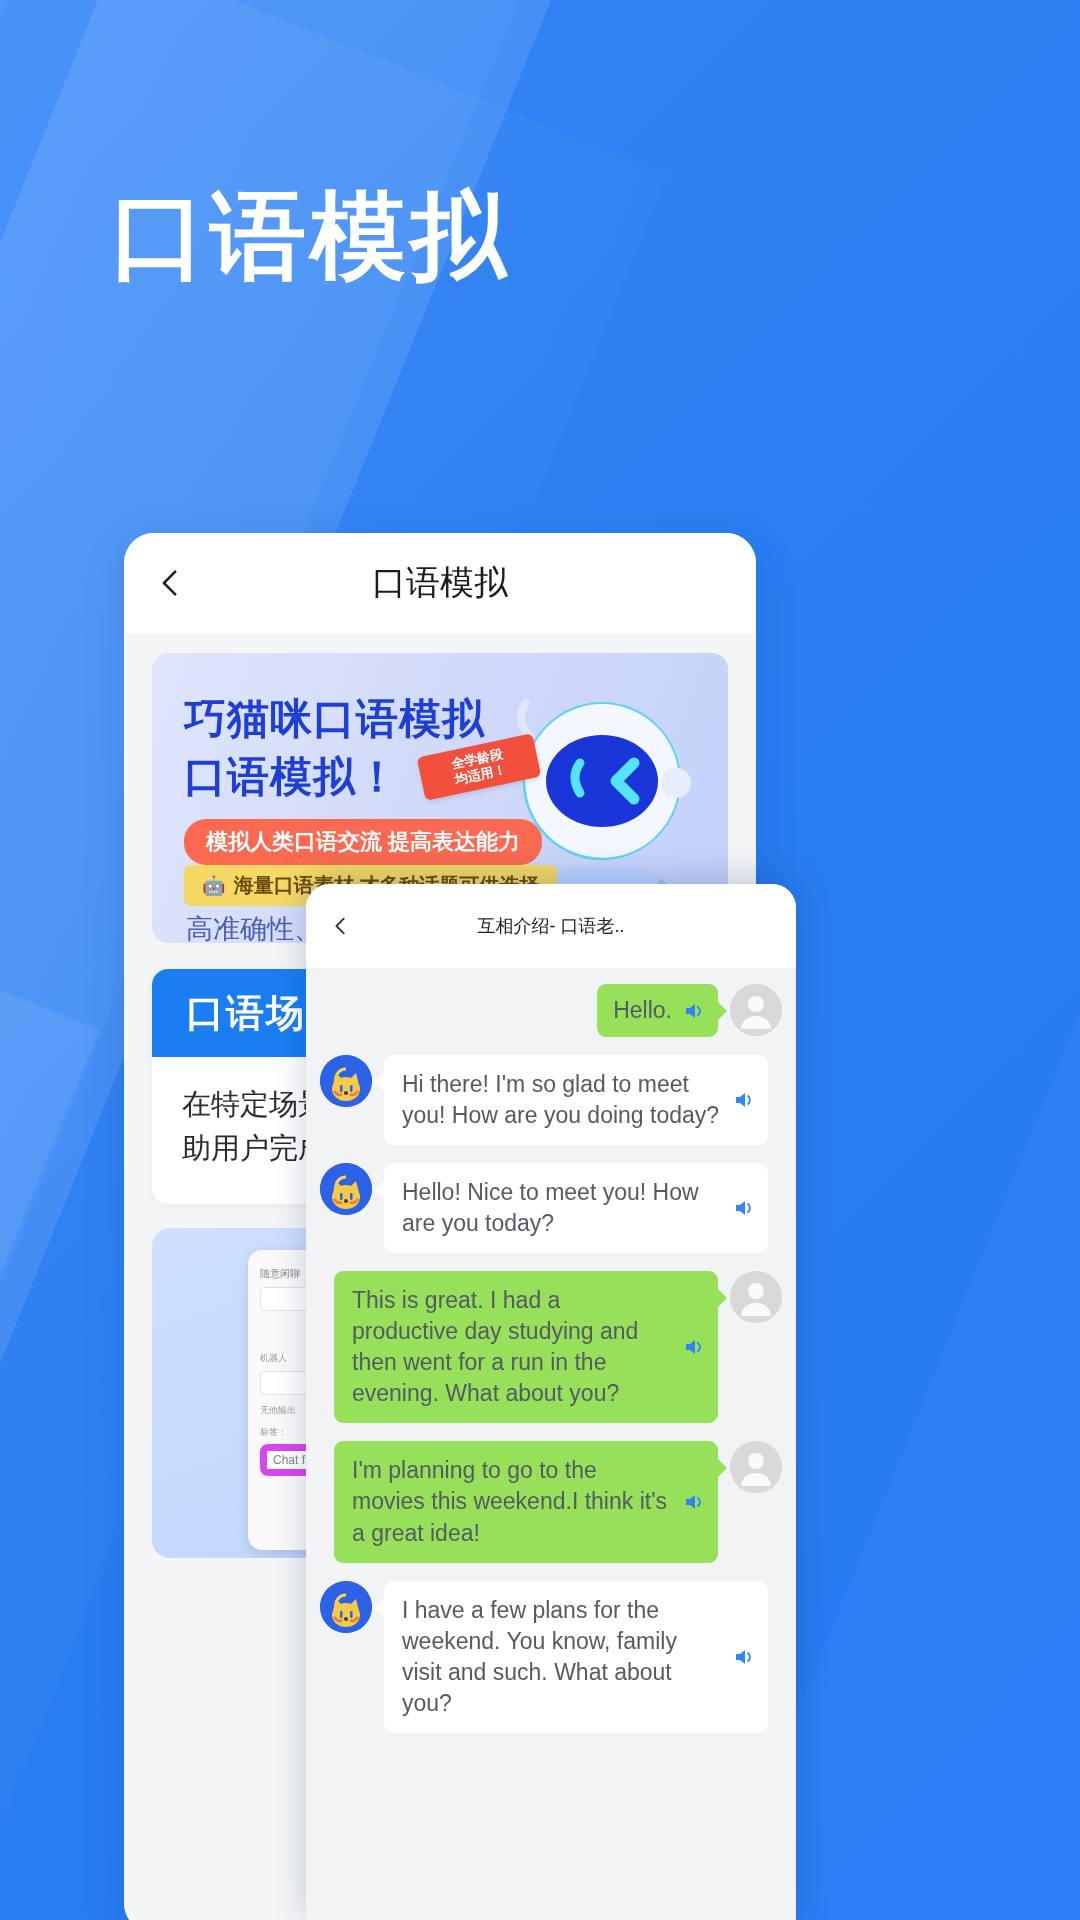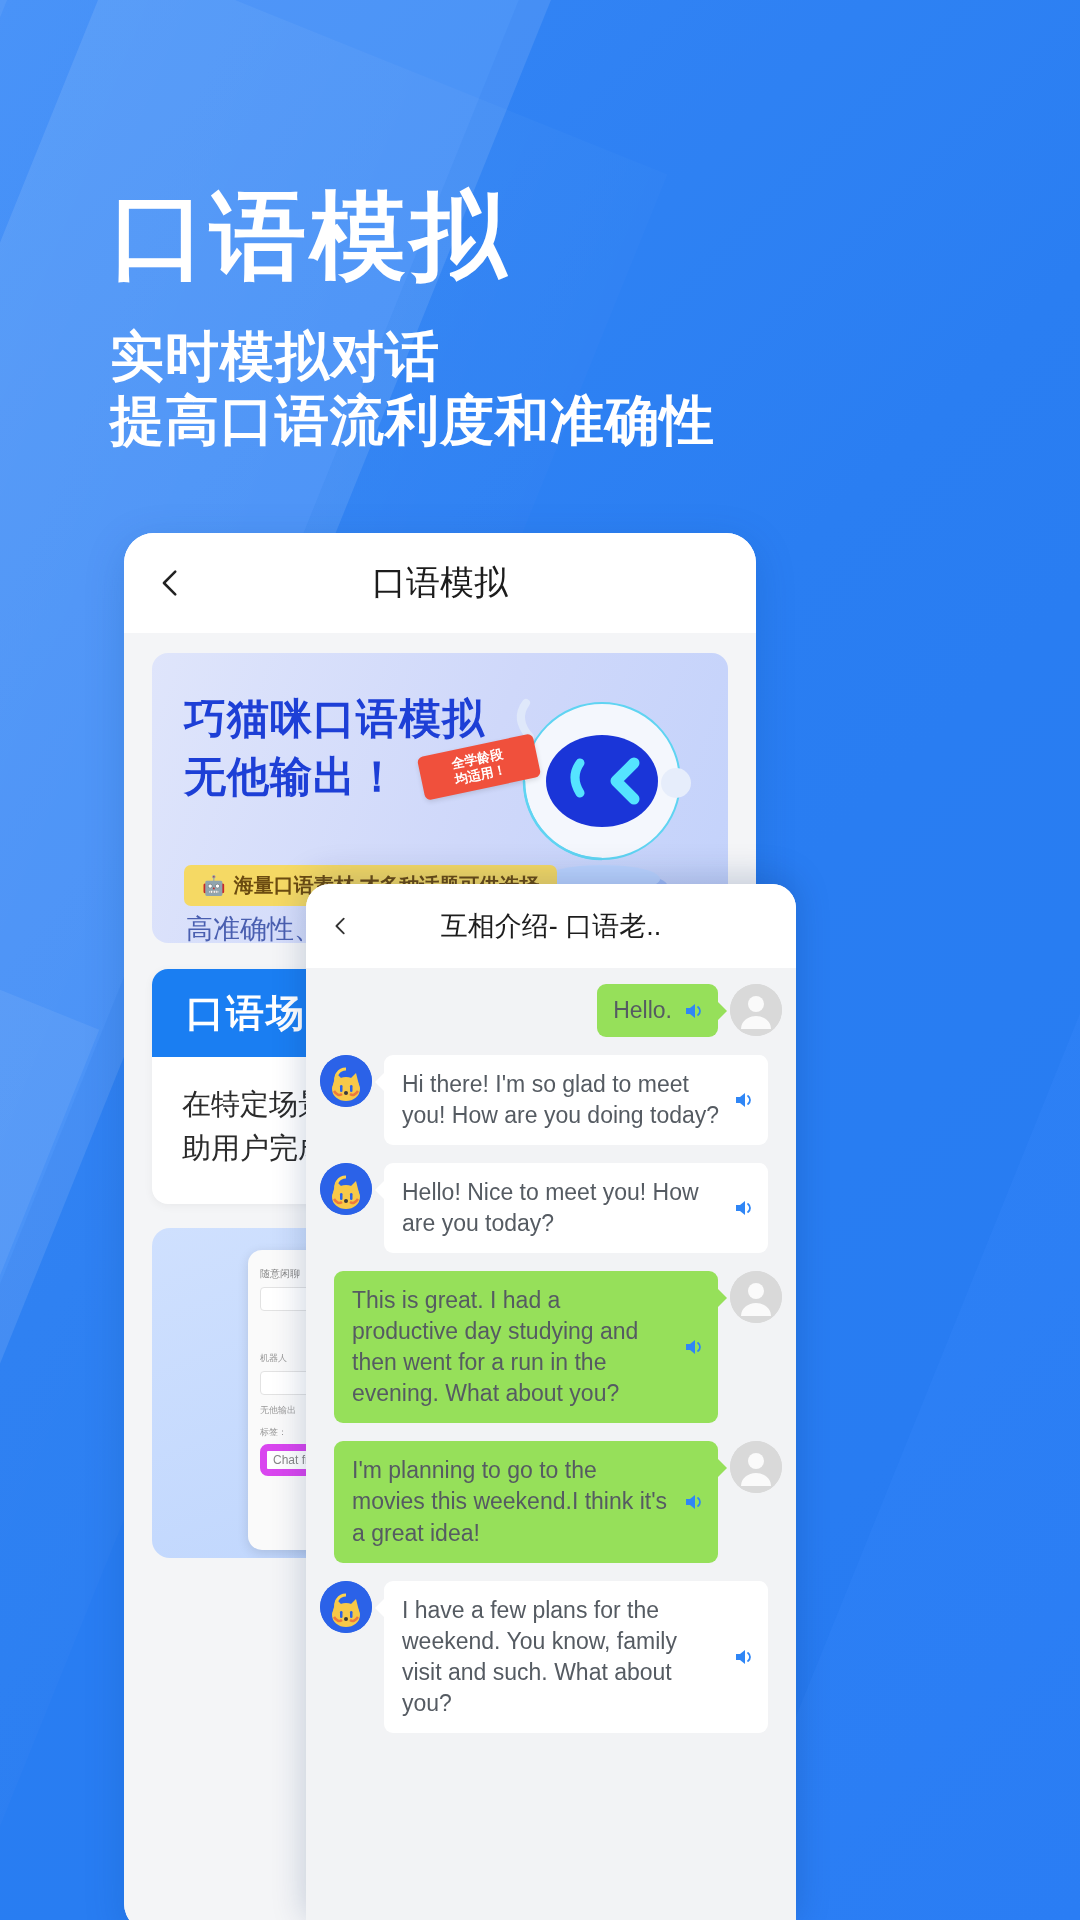--- a/index.html
+++ b/index.html
@@ -74,21 +74,21 @@
   .mini-inner .mlbl{margin-top:9px;font-size:9px;color:#999;}
   .mini-inner .mchip{display:inline-block;margin-top:5px;padding:2px 6px;border:7px solid #d946ef;
     border-radius:8px;font-size:12px;color:#888;background:#fff;}
   .mini-inner .micon{width:24px;height:24px;border-radius:50%;background:#f0b93a;margin:8px auto 0;}
 
   
   .chat{position:absolute;left:306px;top:884px;width:490px;height:1040px;background:#fff;
     border-radius:24px 24px 0 0;box-shadow:0 -6px 34px rgba(10,40,100,.22);overflow:hidden;z-index:9;}
   .chat-head{height:84px;display:flex;align-items:center;position:relative;background:#fff;}
   .chat-back{position:absolute;left:24px;width:22px;height:22px;}
-  .chat-title{width:100%;text-align:center;font-size:27px;color:#1d1d1d;font-weight:500;}
+  .chat-title{width:100%;text-align:center;font-size:18px;color:#1d1d1d;font-weight:500;}
   .chat-body{background:#f2f3f5;height:956px;padding:16px 14px 0;box-sizing:border-box;overflow:hidden;}
 
   .msg{display:flex;margin-bottom:18px;align-items:flex-start;}
   .msg.left{justify-content:flex-start;}
   .msg.right{justify-content:flex-end;}
   .av{width:52px;height:52px;border-radius:50%;flex:0 0 52px;}
   .av.bot{background:#2b62e8;position:relative;overflow:hidden;}
   .av.user{background:#d8d8d8;position:relative;overflow:hidden;}
   .bub{position:relative;max-width:320px;padding:14px 46px 14px 18px;font-size:23px;line-height:1.35;
     color:#555b62;word-wrap:break-word;}
@@ -107,24 +107,20 @@
 <div id="bg">
   <div class="band3"></div>
   <div class="band1"></div>
   <div class="dark1"></div>
   <div class="band2"></div>
   <div class="band4"></div>
 </div>
 
 <div class="headline">
   <div class="h-title">口语模拟</div>
-  <div class="h-sub">
-    <div>实时模拟对话</div>
-    <div>提高口语流利度和准确性</div>
-  </div>
 </div>
 
 <div class="phone">
   <div class="phone-head">
     <span>
       <svg class="back-chev" viewBox="0 0 24 24" fill="none" stroke="#222" stroke-width="1.8" stroke-linecap="round" stroke-linejoin="round">
           <polyline points="15 4 7 12 15 20"></polyline>
         </svg>
     </span>
     <div class="phone-title">口语模拟</div>
@@ -140,25 +136,26 @@
         <circle cx="118" cy="110" r="78" fill="none" stroke="#5fd4f2" stroke-width="2"></circle>
         <path d="M60 78 A78 78 0 0 1 176 78 L176 134 A78 78 0 0 1 60 134 Z" fill="#ecf1fb" opacity="0"></path>
         <ellipse cx="118" cy="110" rx="56" ry="46" fill="#1a35d8"></ellipse>
         <path d="M96 92 q-10 14 0 30" stroke="#55e4ff" stroke-width="9" fill="none" stroke-linecap="round"></path>
         <path d="M150 92 l-18 18 l18 18" stroke="#55e4ff" stroke-width="11" fill="none" stroke-linecap="round" stroke-linejoin="round"></path>
         <path d="M46 66 q-16 -18 -4 -34" stroke="#dfe8fa" stroke-width="8" fill="none" stroke-linecap="round"></path>
         <circle cx="192" cy="112" r="15" fill="#e6edfb"></circle>
         <path d="M40 110 a78 78 0 0 0 78 78" stroke="#5fd4f2" stroke-width="2.5" fill="none"></path>
       </svg>
       <div class="bt1">巧猫咪口语模拟</div>
-      <div class="bt2">无他输出！</div>
+      <div class="bt2">口语模拟！</div>
       <div class="tag">
         <span>全学龄段</span>
         <span>均适用！</span>
       </div>
+      <div class="pill-red">模拟人类口语交流 提高表达能力</div>
       <div class="pill-yel">
         <span class="bot">🤖</span>
         <span>海量口语素材 才多种话题可供选择</span>
       </div>
       <div class="foot">高准确性、</div>
     </div>
 
     <div class="scene-card">
       <div class="scene-head">口语场景</div>
       <div class="scene-body">

